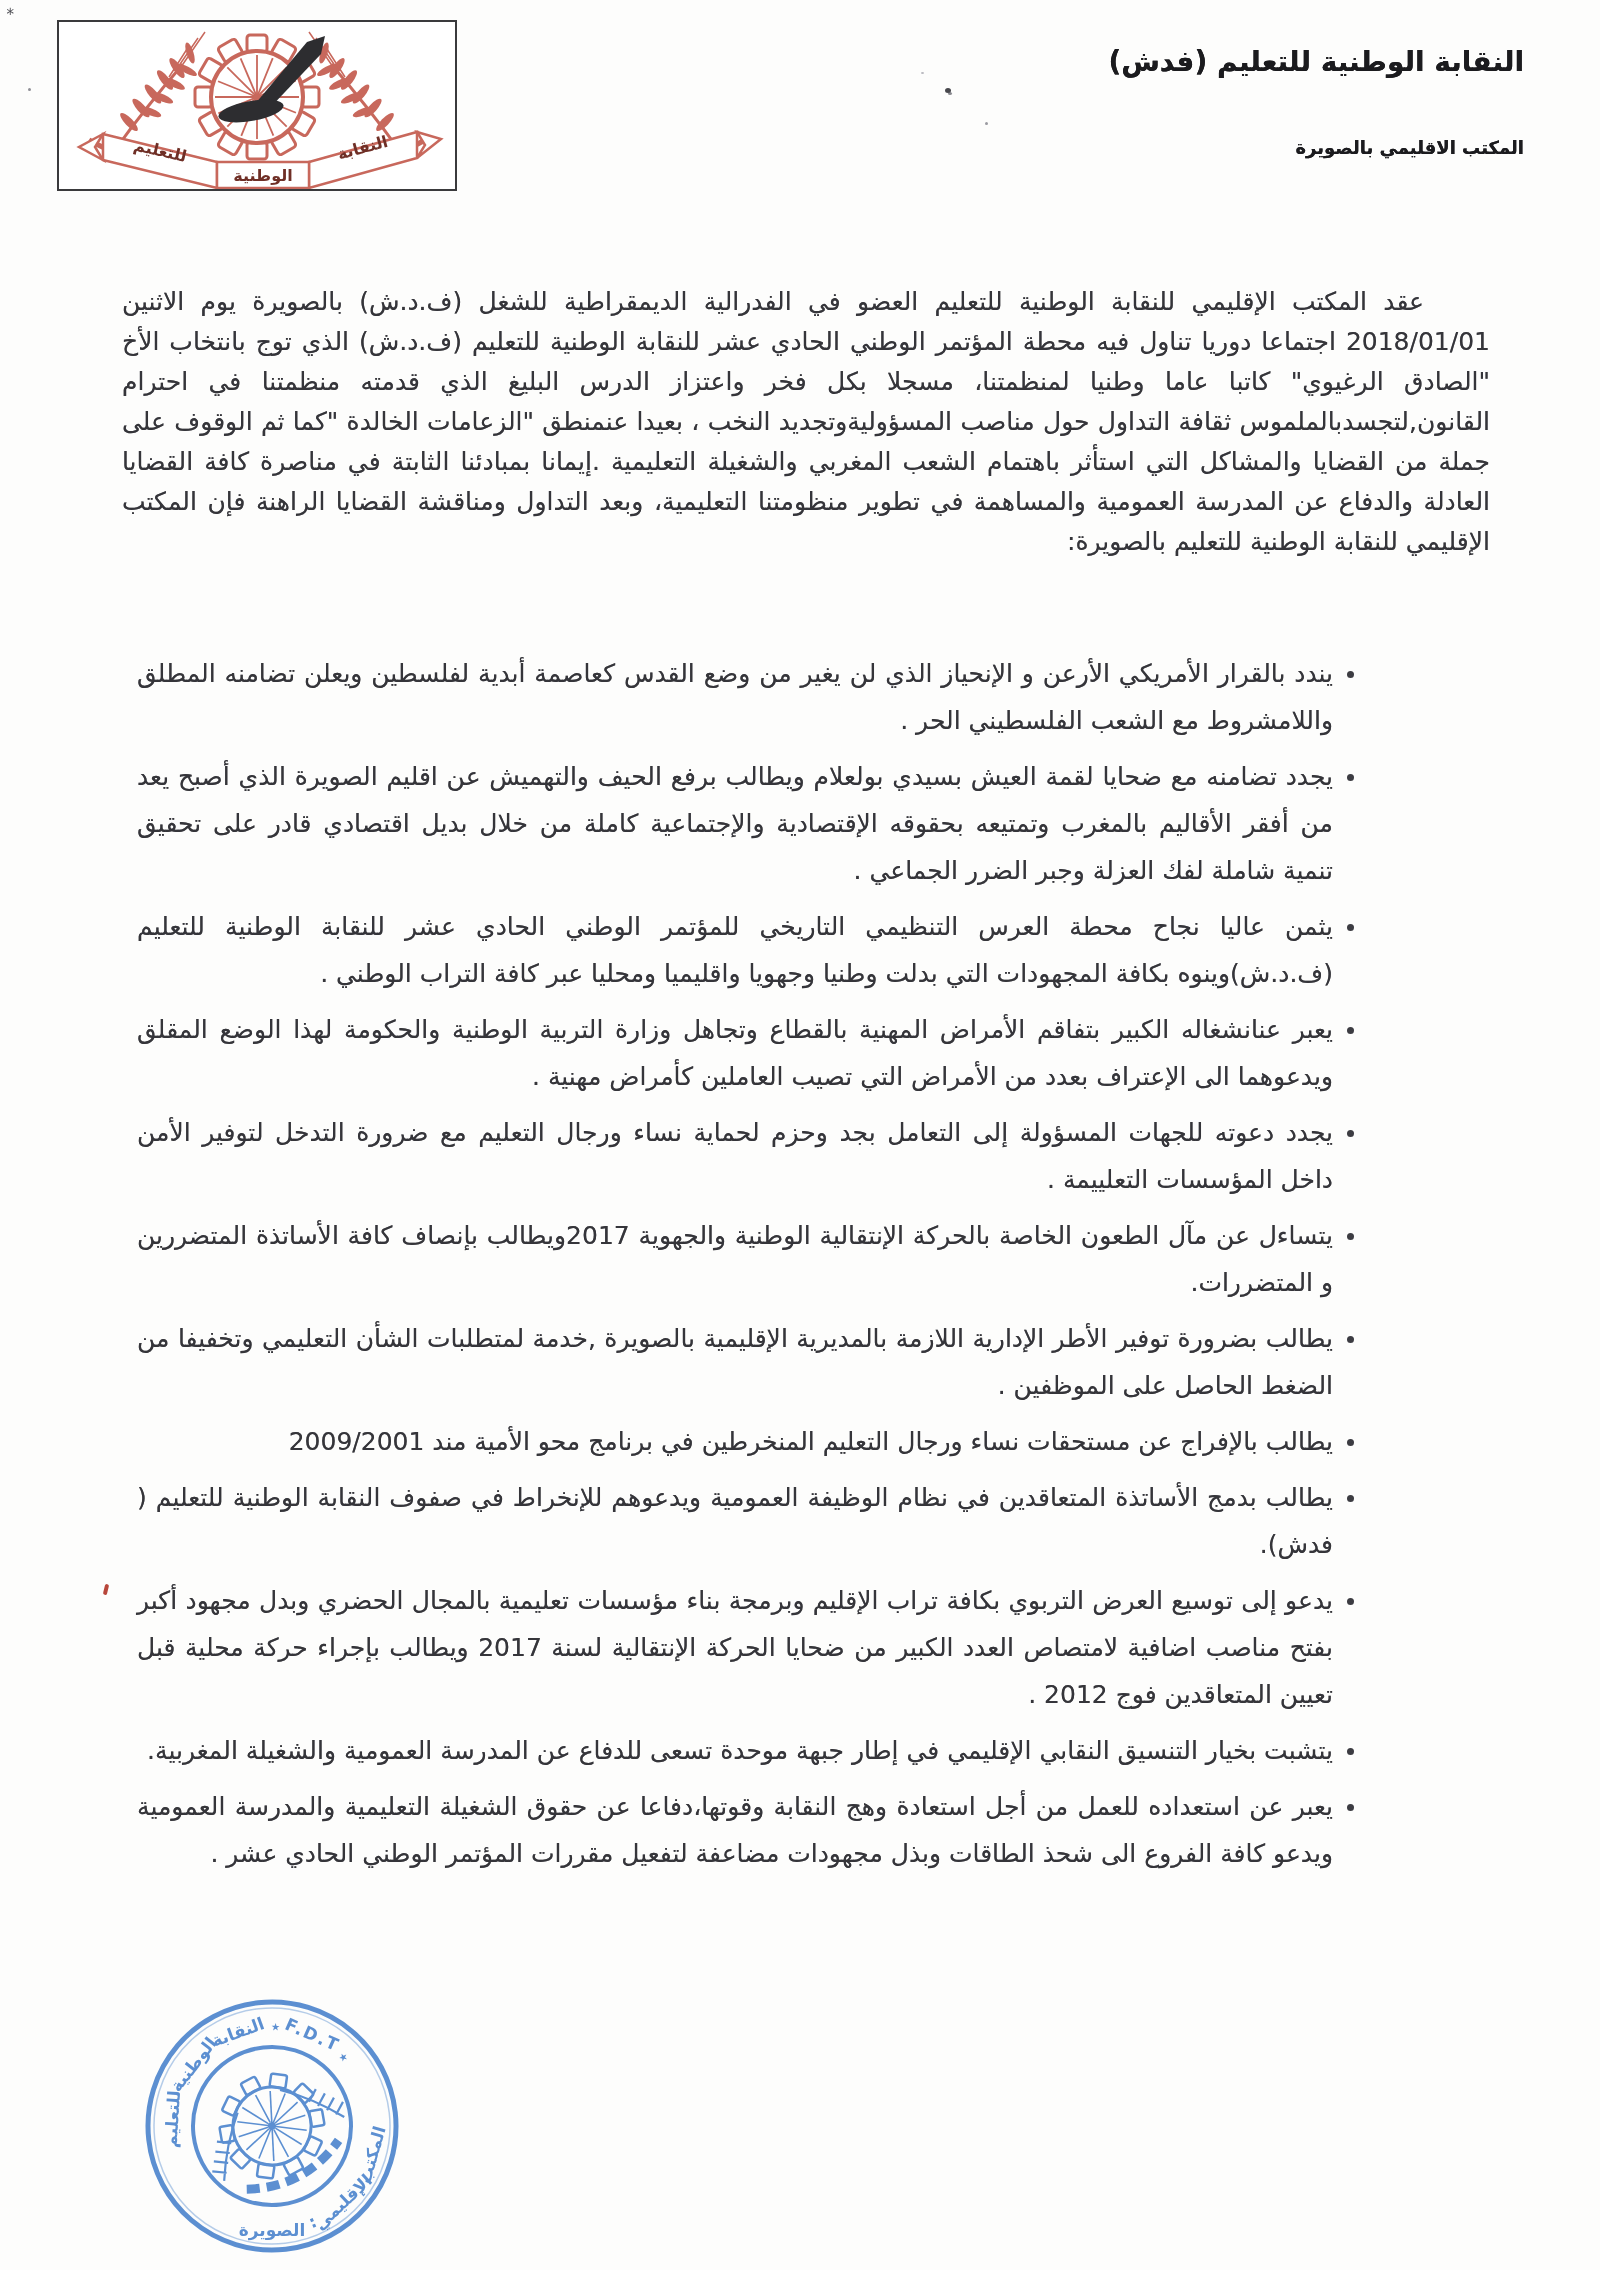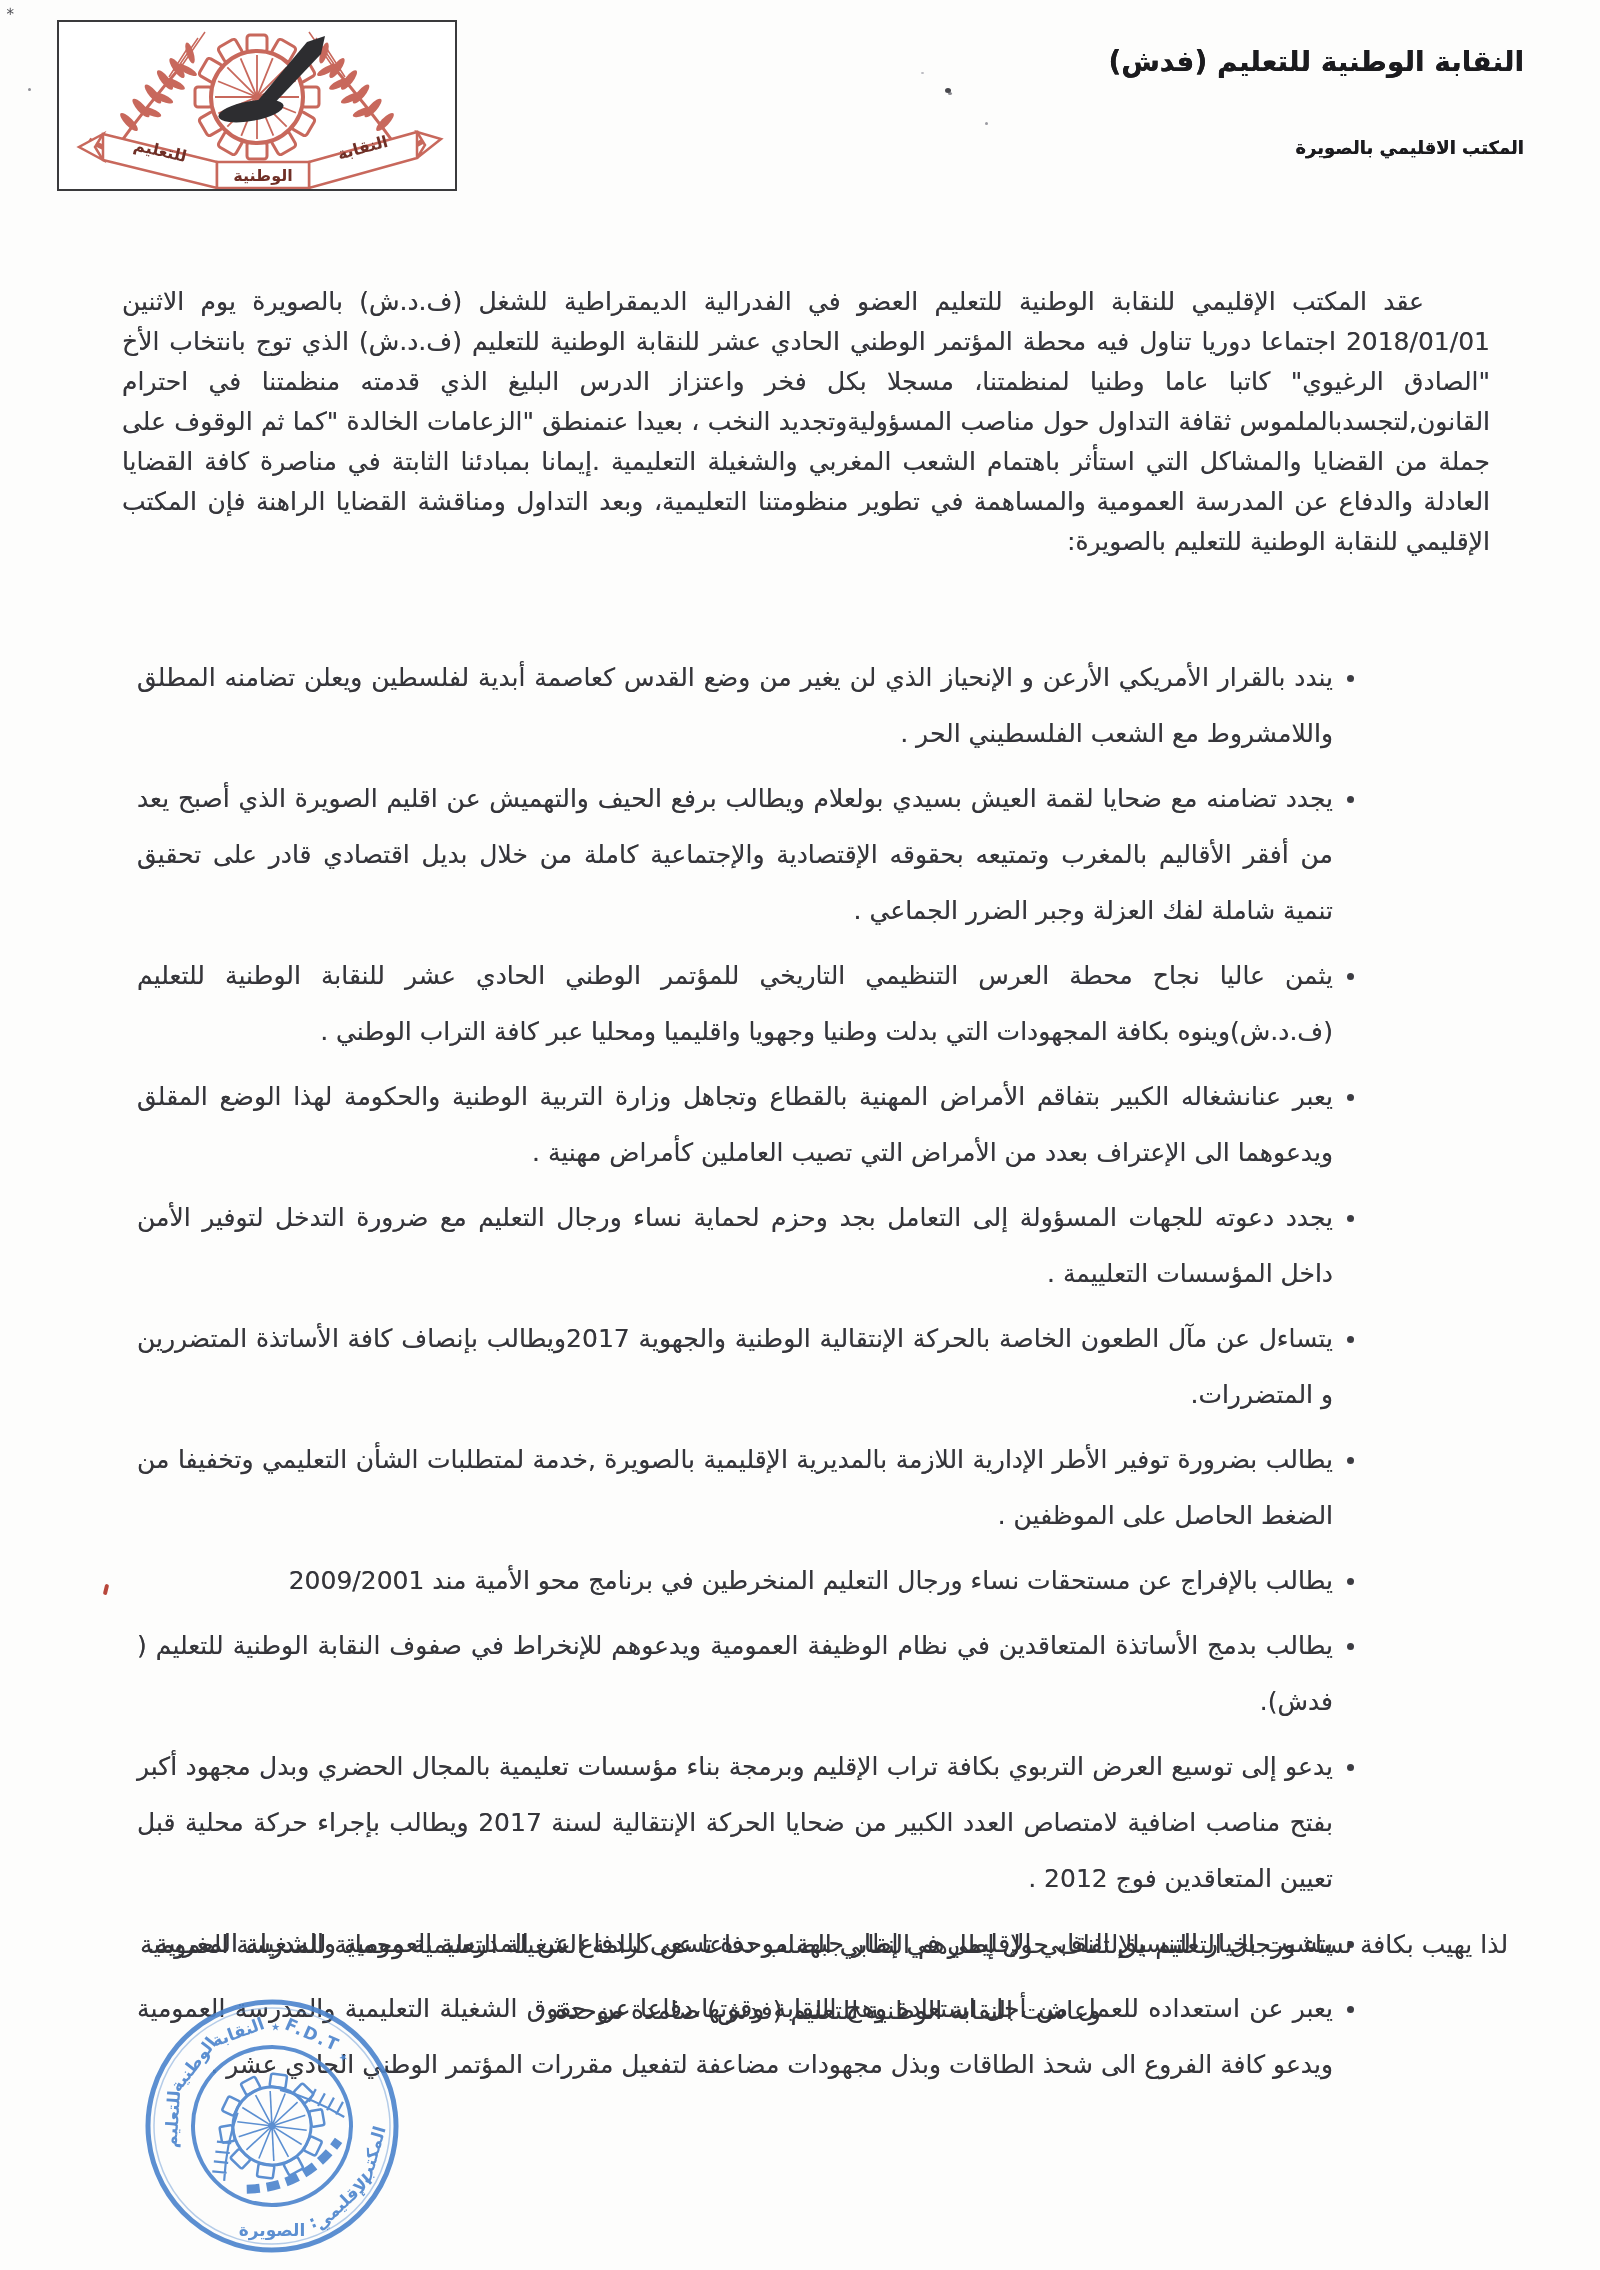--- a/index.html
+++ b/index.html
@@ -27,21 +27,21 @@
   .intro{
     position:absolute;top:264px;right:92px;width:1368px;margin:18px;
     font-size:25px;line-height:40px;text-align:justify;text-indent:66px;
     text-shadow:0 0 .5px rgba(40,40,46,.6);
   }
   ul.bullets{
     position:absolute;top:650px;right:231px;width:1196px;
     margin:0;padding:0 36px 0 0;list-style:disc outside;
   }
   ul.bullets li{
-    font-size:25px;line-height:56px;margin:0 0 9px 0;text-align:justify;
+    font-size:25px;line-height:47px;margin:0 0 9px 0;text-align:justify;
     text-shadow:0 0 .5px rgba(40,40,46,.6);
   }
   ul.bullets li::marker{color:#3c3c42;font-size:23px;}
   .closing{
     position:absolute;top:1912px;right:92px;width:1368px;margin:0;
     font-size:25px;line-height:66px;text-align:justify;text-align-last:center;
     text-shadow:0 0 .5px rgba(40,40,46,.6);
   }
   .stamp{
     position:absolute;left:132px;top:1986px;width:280px;height:280px;
@@ -176,21 +176,20 @@
       <li>يجدد دعوته للجهات المسؤولة إلى التعامل بجد وحزم لحماية نساء ورجال التعليم مع ضرورة التدخل لتوفير الأمن داخل المؤسسات التعلييمة .</li>
       <li>يتساءل عن مآل الطعون الخاصة بالحركة الإنتقالية الوطنية والجهوية 2017ويطالب بإنصاف كافة الأساتذة المتضررين و المتضررات.</li>
       <li>يطالب بضرورة توفير الأطر الإدارية اللازمة بالمديرية الإقليمية بالصويرة ,خدمة لمتطلبات الشأن التعليمي وتخفيفا من الضغط الحاصل على الموظفين .</li>
       <li>يطالب بالإفراج عن مستحقات نساء ورجال التعليم المنخرطين في برنامج محو الأمية مند 2009/2001</li>
       <li>يطالب بدمج الأساتذة المتعاقدين في نظام الوظيفة العمومية ويدعوهم للإنخراط في صفوف النقابة الوطنية للتعليم ( فدش).</li>
       <li>يدعو إلى توسيع العرض التربوي بكافة تراب الإقليم وبرمجة بناء مؤسسات تعليمية بالمجال الحضري وبدل مجهود أكبر بفتح مناصب اضافية لامتصاص العدد الكبير من ضحايا الحركة الإنتقالية لسنة 2017 ويطالب بإجراء حركة محلية قبل تعيين المتعاقدين فوج 2012 .</li>
       <li>يتشبت بخيار التنسيق النقابي الإقليمي في إطار جبهة موحدة تسعى للدفاع عن المدرسة العمومية والشغيلة المغربية.</li>
       <li>يعبر عن استعداده للعمل من أجل استعادة وهج النقابة وقوتها،دفاعا عن حقوق الشغيلة التعليمية والمدرسة العمومية ويدعو كافة الفروع الى شحذ الطاقات وبذل مجهودات مضاعفة لتفعيل مقررات المؤتمر الوطني الحادي عشر .</li>
     </ul>
 
-  <p class="closing">لذا يهيب بكافة نساء ورجال التعليم بالإلتفاف حول إطارهم النقابي الصلب دفاعا عن كرامة الشغيلة التعليمية وحماية للمدرسة العمومية وعاشت النقابة الوطنية للتعليم (فدش) صامدة موحدة.</p>
 
   <svg class="stamp" viewBox="-140 -140 280 280" aria-hidden="true">
     <g transform="rotate(-28)" stroke="#4b84cd" fill="none">
       <circle r="124" stroke-width="5"></circle>
       <circle r="118" stroke-width="1.5" opacity=".45"></circle>
       <circle r="79" stroke-width="4"></circle>
 
       <g font-family="DejaVu Sans, sans-serif" font-size="17" font-weight="bold" fill="#4b84cd" stroke="none" text-anchor="middle">
         <text transform="rotate(-58) translate(0 -94)">للتعليم</text>
         <text transform="rotate(-24) translate(0 -94)">الوطنية</text>

